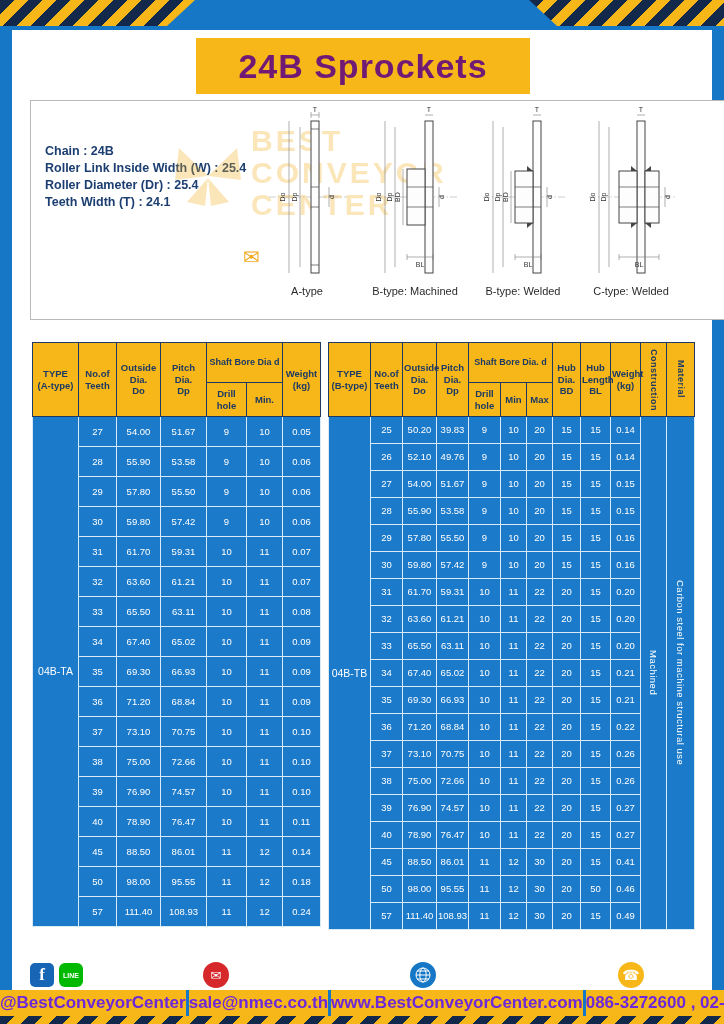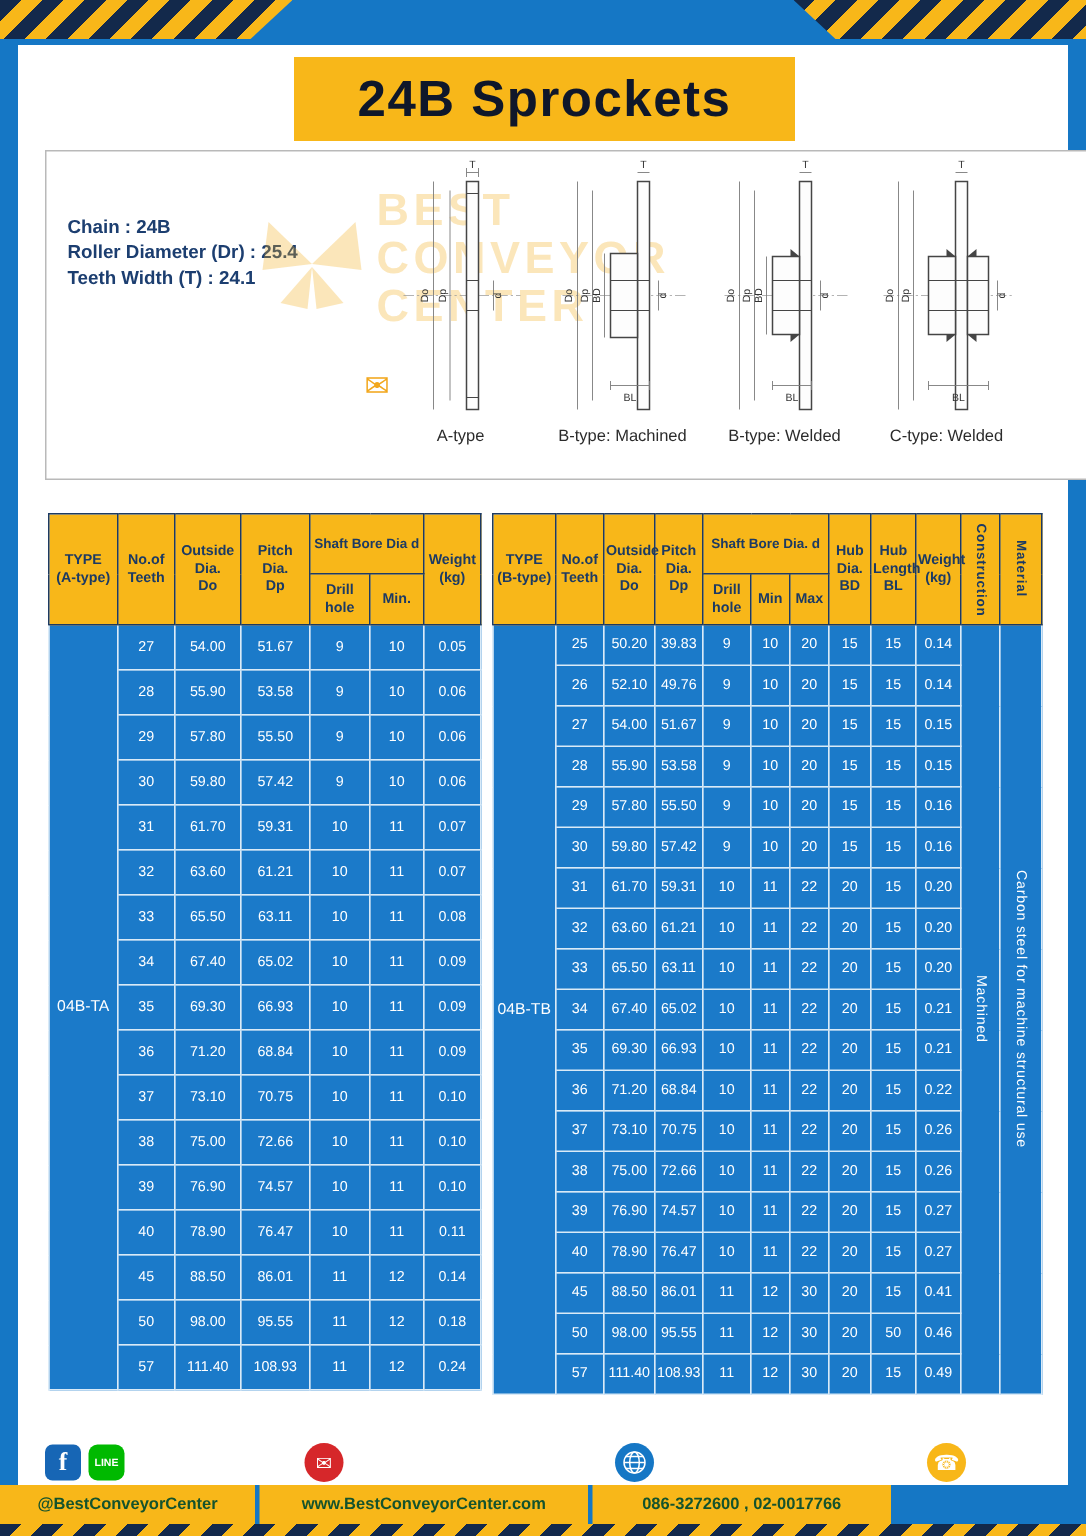--- a/index.html
+++ b/index.html
@@ -13,21 +13,21 @@
   .hazard { background:repeating-linear-gradient(135deg,#13294b 0 10px,#f8b719 10px 20px); position:absolute; }
   .hazard-tl { left:0; top:0; width:195px; height:26px; clip-path:polygon(0 0,100% 0,calc(100% - 28px) 100%,0 100%); }
   .hazard-tr { right:0; top:0; width:195px; height:26px; clip-path:polygon(0 0,100% 0,100% 100%,28px 100%); }
   .hazard-bottom { left:0; top:1016px; width:724px; height:8px; }
   
   .page { position:absolute; left:12px; top:30px; width:700px; height:960px; background:#ffffff; }
   .title-banner {
     position:absolute; left:184px; top:8px; width:334px; height:56px;
     background:#f8b719; display:flex; align-items:center; justify-content:center;
   }
-  .title-banner h1 { font-size:34px; font-weight:bold; color:#0f172a; letter-spacing:1px; }
+  .title-banner h1 { font-size:34px; font-weight:bold; color:#701a75; letter-spacing:1px; }
   
   .spec-panel { position:absolute; left:18px; top:70px; width:724px; height:220px; border:1px solid #b9b9b9; background:#fff; }
   .spec-lines { position:absolute; left:14px; top:42px; }
   .spec-lines div { font-size:12.5px; font-weight:bold; color:#1c3e70; line-height:17px; white-space:nowrap; }
   .envelope-icon { position:absolute; left:212px; top:144px; font-size:20px; color:#f2a71c; }
   .diagram { position:absolute; top:6px; width:96px; height:172px; }
   .dg-a  { left:228px; } .dg-bm { left:336px; } .dg-bw { left:444px; } .dg-c { left:552px; }
   .diagram .part { fill:#fdfdfd; stroke:#454545; stroke-width:1; }
   .diagram .thin { stroke:#454545; stroke-width:0.7; }
   .diagram .dim  { stroke:#7a7a7a; stroke-width:0.6; }
@@ -62,40 +62,41 @@
   .tbl td.type-cell { font-size:10.5px; font-weight:normal; }
   .tbl td.vert-cell { writing-mode:vertical-rl; font-size:9.5px; letter-spacing:0.5px; }
   
   .social-icon { position:absolute; display:flex; align-items:center; justify-content:center; cursor:pointer; }
   .fb   { left:30px;  top:963px; width:24px; height:24px; background:#1766b5; border-radius:5px; color:#fff; font-weight:bold; font-size:17px; font-family:"Liberation Serif",serif; }
   .line { left:59px;  top:963px; width:24px; height:24px; background:#00b900; border-radius:6px; color:#fff; font-weight:bold; font-size:7px; }
   .mail { left:203px; top:962px; width:26px; height:26px; background:#d6272a; border-radius:50%; color:#fff; font-size:13px; }
   .globe{ left:410px; top:962px; width:26px; height:26px; background:#1577c5; border-radius:50%; }
   .phone{ left:618px; top:962px; width:26px; height:26px; background:#f8b719; border-radius:50%; color:#fff; font-size:14px; }
   .footer-bar { position:absolute; left:0; top:990px; width:724px; height:26px; display:flex; gap:3px; background:#1577c5; }
-  .footer-seg { background:#f8b719; display:flex; align-items:center; justify-content:center; font-size:11px; font-weight:bold; color:#14532d; white-space:nowrap; cursor:pointer; }
+  .footer-seg { background:#f8b719; display:flex; align-items:center; justify-content:center; font-size:17px; font-weight:bold; color:#6d28d9; white-space:nowrap; cursor:pointer; }
   .seg-0 { flex:0 0 170px; } .seg-1 { flex:0 0 127px; } .seg-2 { flex:0 0 219px; } .seg-3 { flex:0 0 199px; }
 </style>
 </head>
 <body>
 
 <div class="hazard hazard-tl"></div>
 <div class="hazard hazard-tr"></div>
 <div class="hazard hazard-bottom"></div>
 
 <div class="page">
 
   <div class="title-banner">
     <h1>24B Sprockets</h1>
   </div>
 
   <div class="spec-panel">
 
     <div class="spec-lines">
       <div>Chain : 24B</div>
+      <div>Roller Link Inside Width (W) : 25.4</div>
       <div>Roller Diameter (Dr) : 25.4</div>
       <div>Teeth Width (T) : 24.1</div>
     </div>
 
     <div class="envelope-icon">✉</div>
 
     <div class="watermark">
       <svg width="74" height="74" viewBox="0 0 74 74">
         <g fill="rgba(243,171,28,0.30)">
           <path d="M37 40 L8 12 L4 44 Z"></path>
@@ -660,15 +661,16 @@
       <line x1="3" y1="13" x2="15" y2="13"></line>
     </g>
   </svg>
 </div>
 <div class="social-icon phone">
     <span>☎</span>
   </div>
 
 <div class="footer-bar">
   <div class="footer-seg seg-0">@BestConveyorCenter</div>
+  <div class="footer-seg seg-1">sale@nmec.co.th</div>
   <div class="footer-seg seg-2">www.BestConveyorCenter.com</div>
   <div class="footer-seg seg-3">086-3272600 , 02-0017766</div>
 </div>
 
 </body></html>

